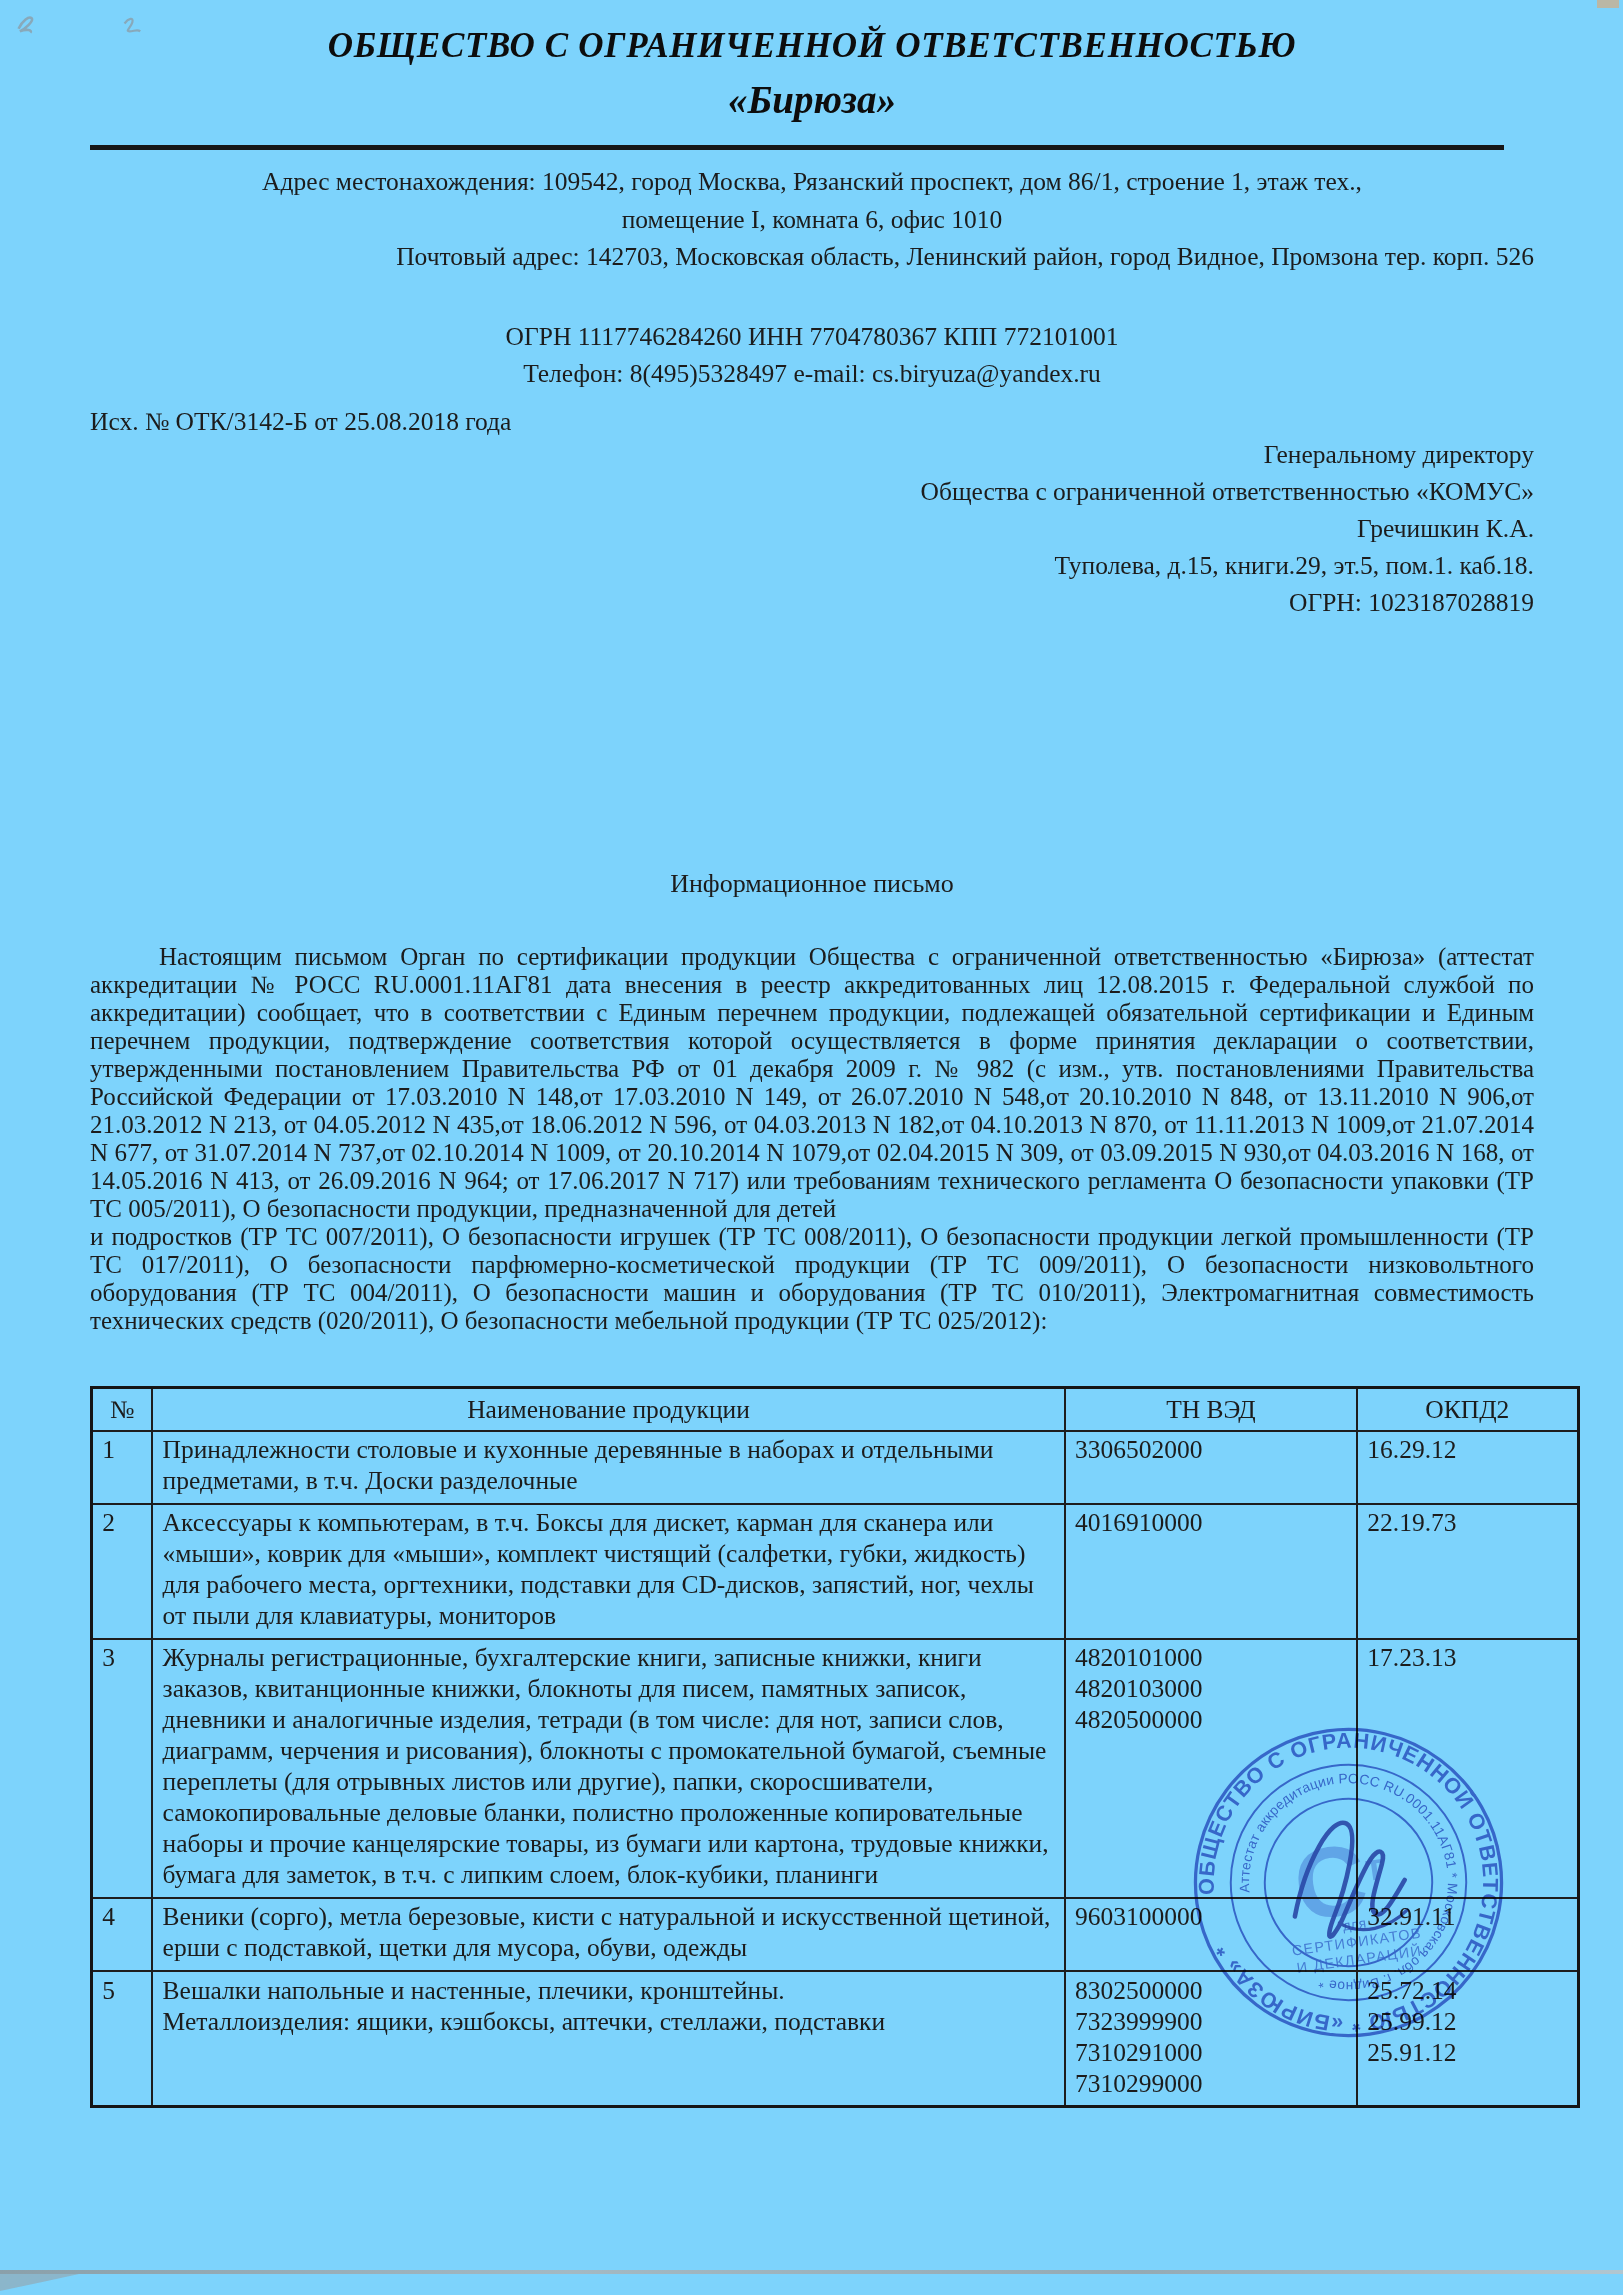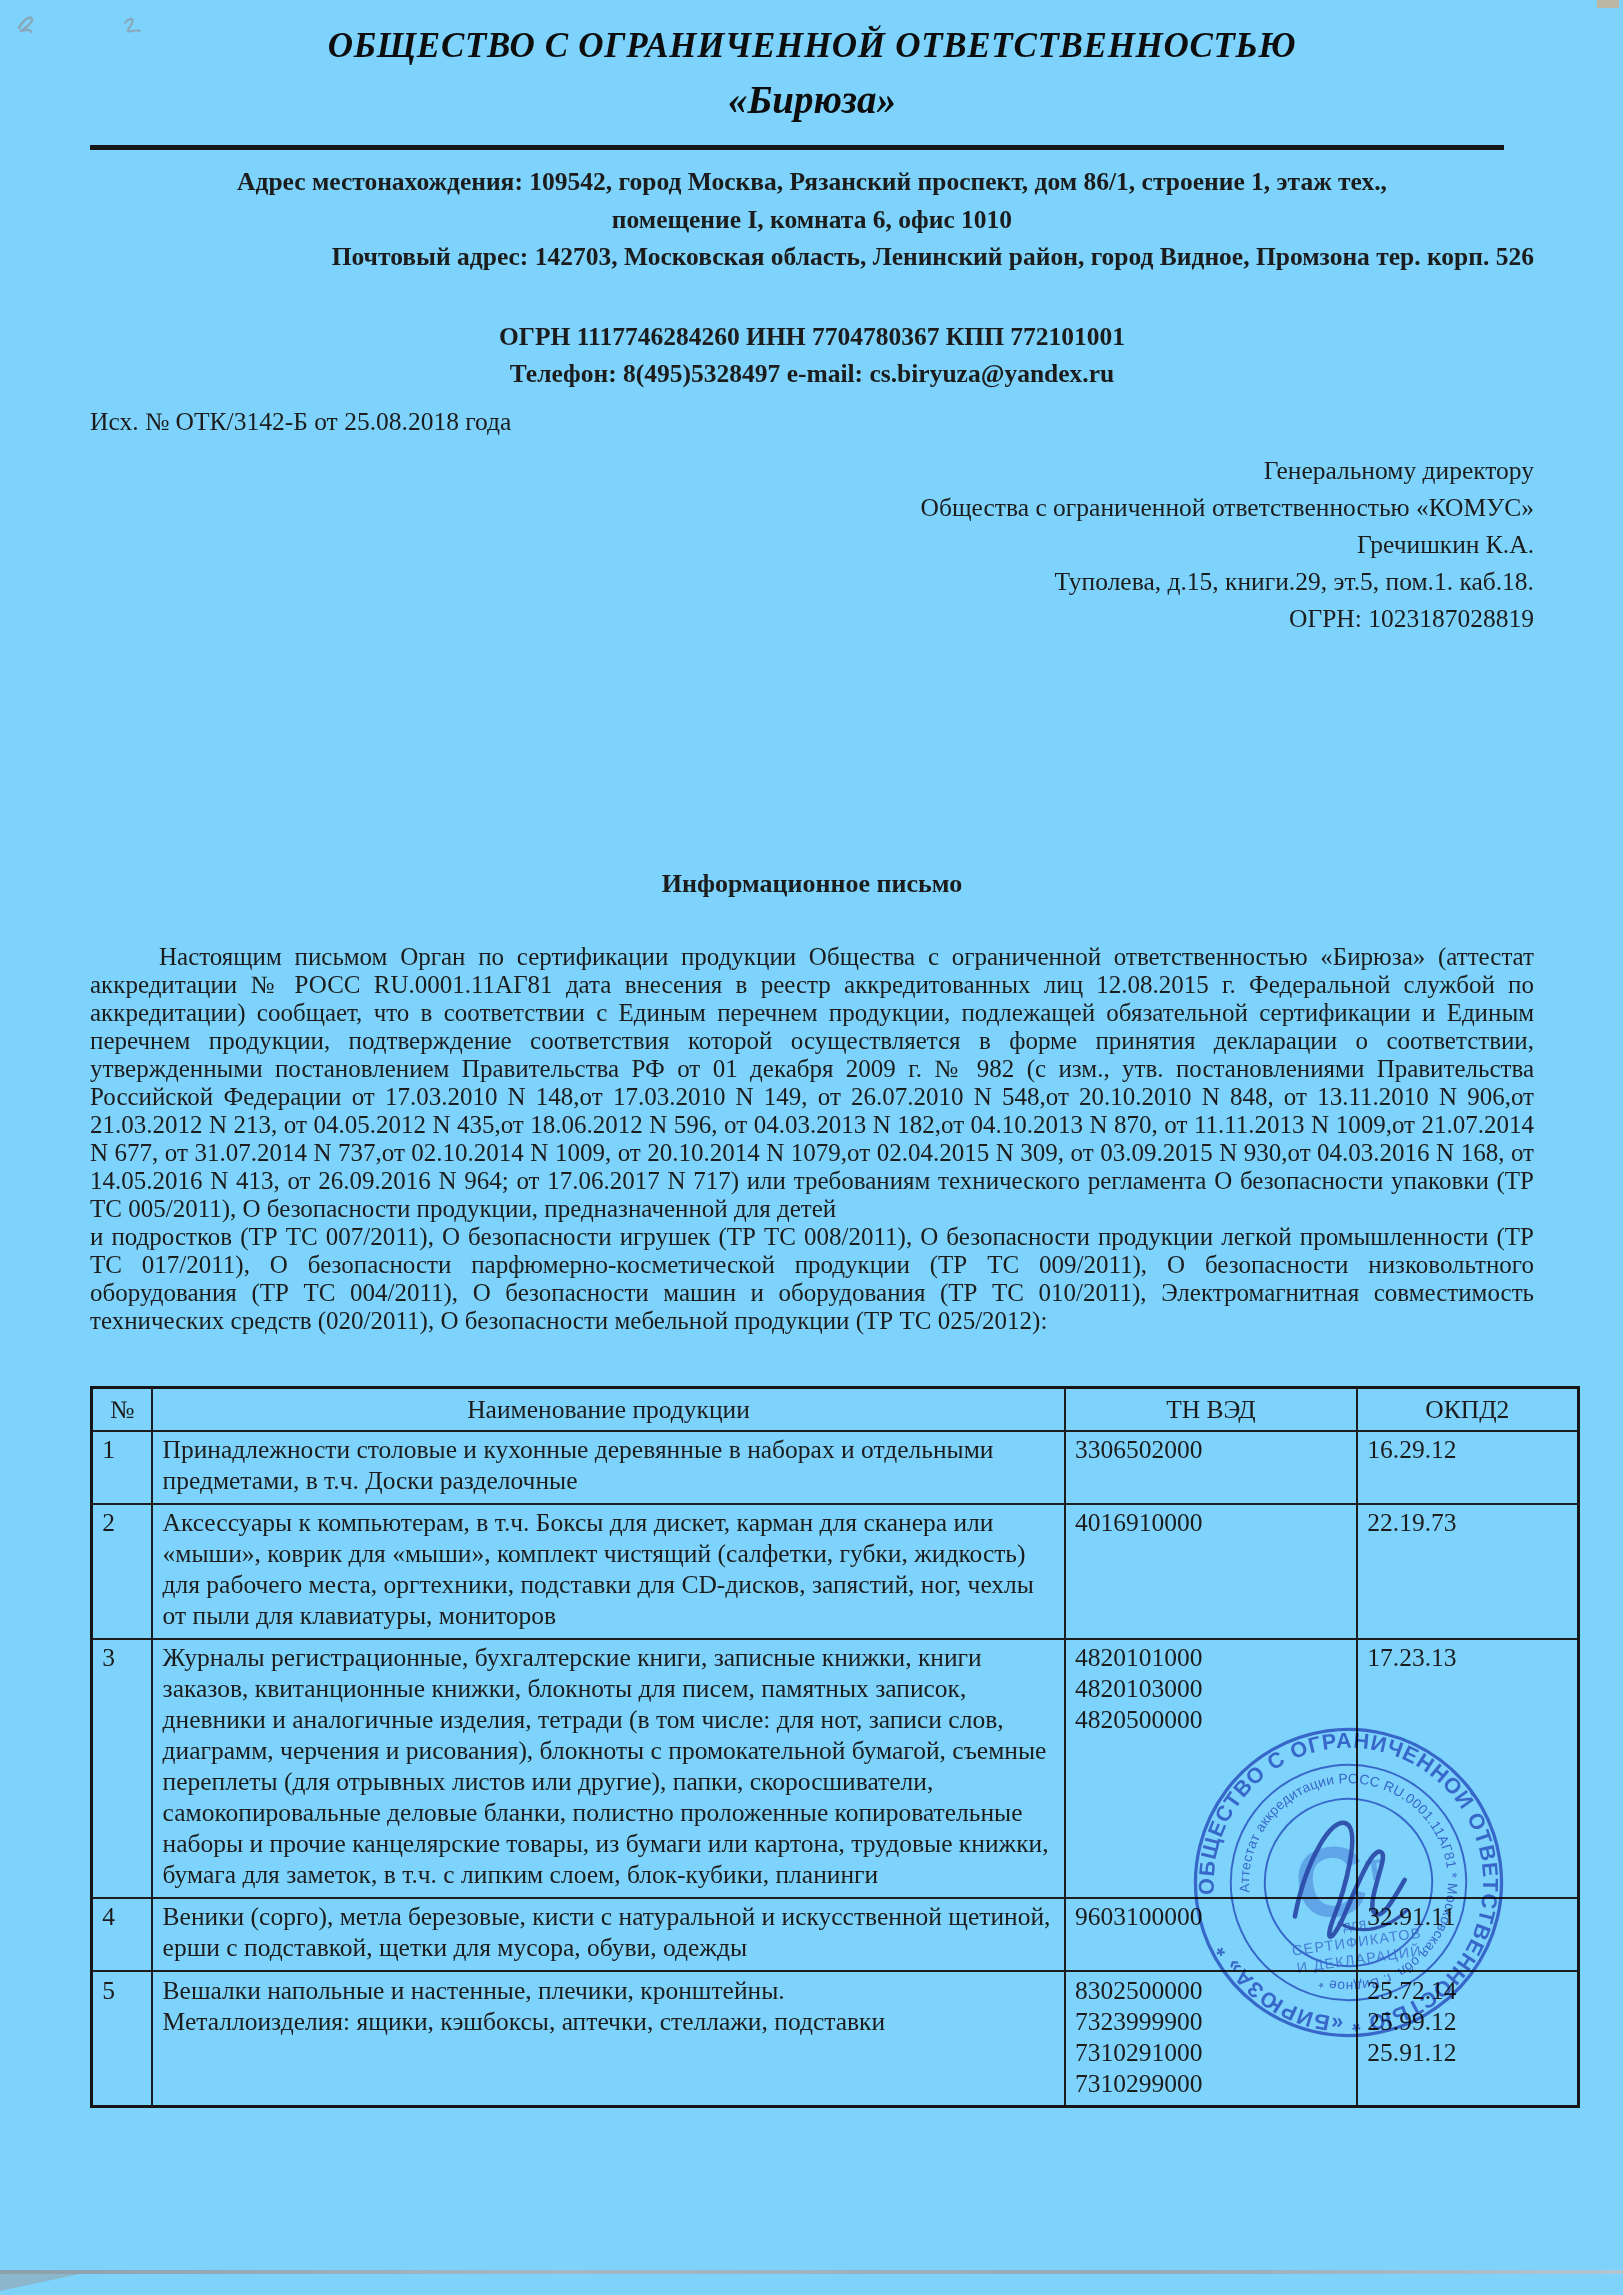--- a/index.html
+++ b/index.html
@@ -4,33 +4,33 @@
 <style>
   html,body { margin:0; padding:0; background:#e8e8e8; }
   .page {
     position:relative; width:1623px; height:2295px;
     background:#7dd3fc; overflow:hidden;
     font-family:"Liberation Serif","DejaVu Serif",serif;
     color:#1c1c1c;
   }
   .content { position:absolute; left:90px; top:0; width:1444px; }
   .abs { position:absolute; left:0; right:0; }
-  .center { text-align:center;font-weight:bold; }
+  .center { text-align:center; }
   .right { text-align:right; }
 
   .title1 { top:26px; font-size:35px; font-weight:bold; font-style:italic; letter-spacing:0.7px; color:#0d0d0d; }
   .title2 { top:77px; font-size:39px; font-weight:bold; font-style:italic; color:#0d0d0d; }
   .rule   { top:145px; height:4.6px; width:1414px; background:#171717; }
   .addr1  { top:167px; font-size:25.5px; }
   .addr2  { top:205px; font-size:25.5px; }
   .addr3  { top:242px; font-size:25.5px;text-align:right; }
   .ogrn   { top:322px; font-size:25.5px; }
   .phone  { top:359px; font-size:25.5px; }
   .isx    { top:407px; font-size:25.5px; }
-  .recipient { top:452px; font-size:25.5px; line-height:37px; }
+  .recipient { top:436px; font-size:25.5px; line-height:37px; }
   .heading   { top:869px; font-size:26px; }
   .para {
     top:918px; font-size:25px; line-height:28px;
     text-align:justify; text-indent:69px;
   }
 
   table.products {
     position:absolute; top:1386px; left:0; width:1437px;
     border-collapse:collapse; table-layout:fixed;
     font-size:25.5px; line-height:31px;

